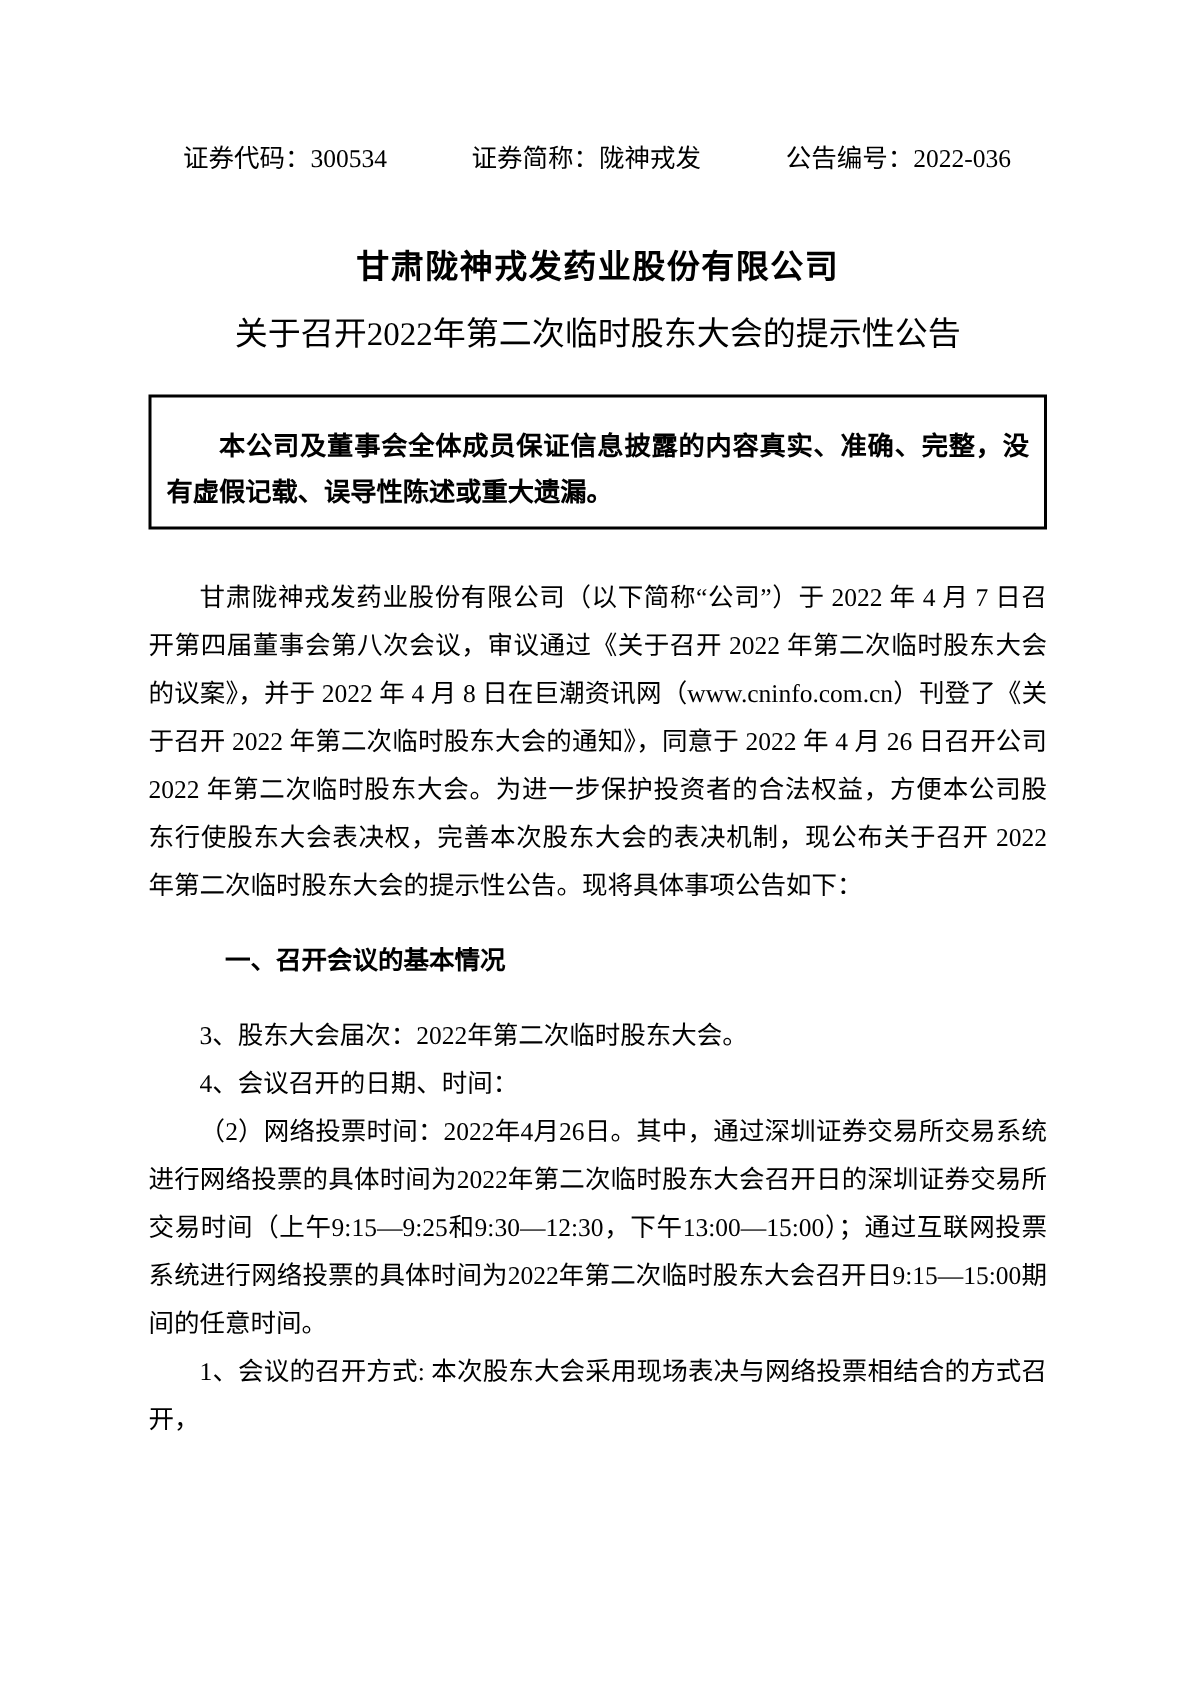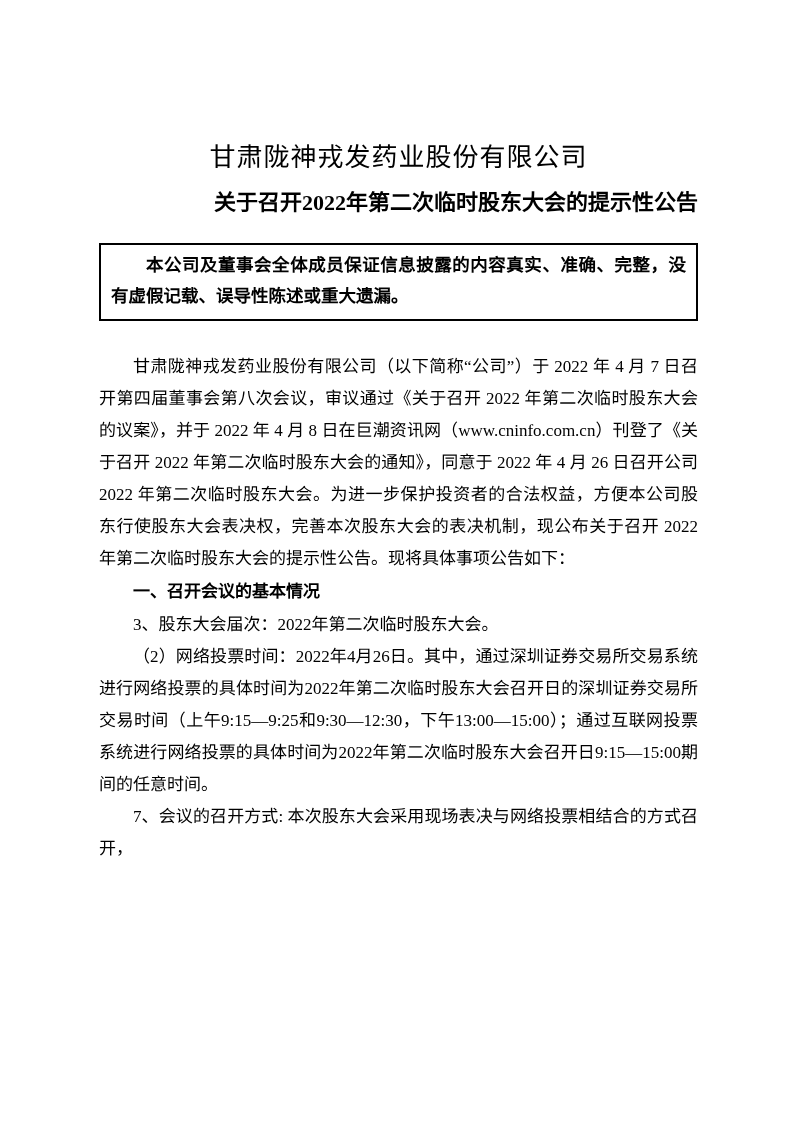--- a/index.html
+++ b/index.html
@@ -24,78 +24,84 @@
     justify-content: space-between;
     align-items: baseline;
     padding: 0 24px 0 23px;
     font-size: 17px;
     line-height: 20px;
     white-space: nowrap;
   }
   .doc-title {
     margin: 48px 0 0 0;
     text-align: center;
-    font-size: 26px;
-    font-weight: normal;
+    font-size: 22px;
+    font-weight: bold;
     line-height: 28px;
     letter-spacing: 1px;
   }
   .doc-subtitle {
     margin: 17px 0 0 0;
-    text-align: right;
+    text-align: center;
     font-size: 22px;
-    font-weight: bold;
+    font-weight: normal;
     line-height: 28px;
   }
   .disclaimer-box {
     margin-top: 26px;
     border: 2px solid #000000;
-    padding: 5px 10px 7px 10px;
+    padding: 17px 10px 7px 10px;
     font-size: 17.5px;
     font-weight: bold;
     line-height: 31px;
   }
   .disclaimer-box p {
     margin: 0;
     text-indent: 2em;
     text-align: justify;
   }
   .doc-body {
     margin-top: 30px;
   }
   .body-para {
     margin: 0;
     font-size: 17px;
     line-height: 32px;
     text-align: justify;
     text-indent: 2em;
   }
   .section-heading {
-    margin: 0;
+    margin: 17px;
     font-size: 17px;
     font-weight: bold;
     line-height: 34px;
     text-indent: 2em;
   }
 </style>
 </head>
 <body>
 
 <div class="page">
 
+  <div class="doc-header">
+    <span><span>证券代码：</span><span>300534</span></span>
+    <span><span>证券简称：</span><span>陇神戎发</span></span>
+    <span><span>公告编号：</span><span>2022-036</span></span>
+  </div>
 
   <h1 class="doc-title">甘肃陇神戎发药业股份有限公司</h1>
 
   <h2 class="doc-subtitle">关于召开2022年第二次临时股东大会的提示性公告</h2>
 
   <div class="disclaimer-box">
     <p>本公司及董事会全体成员保证信息披露的内容真实、准确、完整，没有虚假记载、误导性陈述或重大遗漏。</p>
   </div>
 
   <div class="doc-body">
     <p class="body-para">甘肃陇神戎发药业股份有限公司（以下简称“公司”）于 2022 年 4 月 7 日召开第四届董事会第八次会议，审议通过《关于召开 2022 年第二次临时股东大会的议案》，并于 2022 年 4 月 8 日在巨潮资讯网（www.cninfo.com.cn）刊登了《关于召开 2022 年第二次临时股东大会的通知》，同意于 2022 年 4 月 26 日召开公司 2022 年第二次临时股东大会。为进一步保护投资者的合法权益，方便本公司股东行使股东大会表决权，完善本次股东大会的表决机制，现公布关于召开 2022 年第二次临时股东大会的提示性公告。现将具体事项公告如下：</p>
     <p class="section-heading">一、召开会议的基本情况</p>
     <p class="body-para">3、股东大会届次：2022年第二次临时股东大会。</p>
+    <p class="body-para">4、会议召开的日期、时间：</p>
     <p class="body-para">（2）网络投票时间：2022年4月26日。其中，通过深圳证券交易所交易系统进行网络投票的具体时间为2022年第二次临时股东大会召开日的深圳证券交易所交易时间（上午9:15—9:25和9:30—12:30，下午13:00—15:00）；通过互联网投票系统进行网络投票的具体时间为2022年第二次临时股东大会召开日9:15—15:00期间的任意时间。</p>
-    <p class="body-para">7、会议的召开方式: 本次股东大会采用现场表决与网络投票相结合的方式召开，</p>
+    <p class="body-para">1、会议的召开方式: 本次股东大会采用现场表决与网络投票相结合的方式召开，</p>
   </div>
 
 </div>
 
 </body></html>

